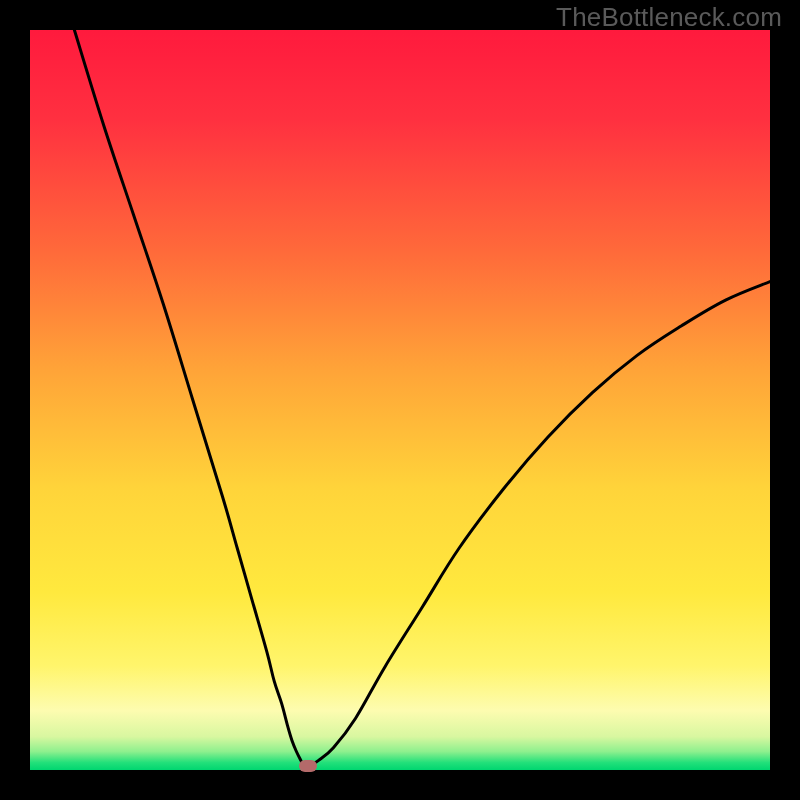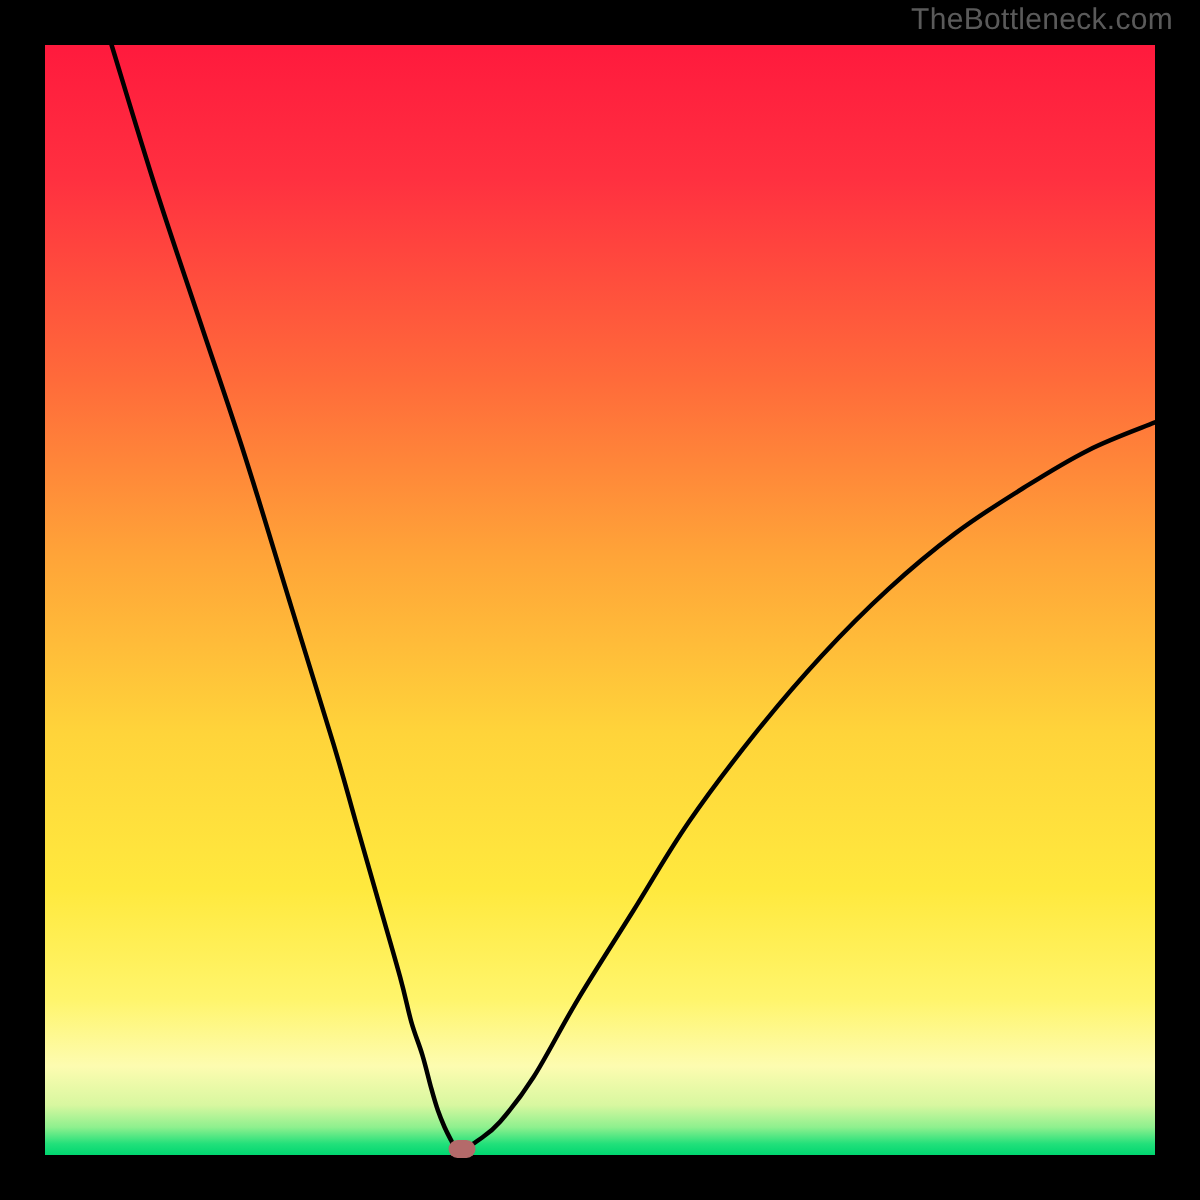--- a/index.html
+++ b/index.html
@@ -8,21 +8,21 @@
     position: relative;
     width: 800px;
     height: 800px;
     background: #000;
   }
   .watermark {
     position: absolute;
     top: 2px;
     right: 18px;
     font-family: Arial, Helvetica, sans-serif;
-    font-size: 20px;
+    font-size: 26px;
     font-weight: 500;
     color: #5a5a5a;
     letter-spacing: 0.2px;
     z-index: 10;
   }
   .plot-area {
     position: absolute;
     left: 30px;
     top: 30px;
     width: 740px;

